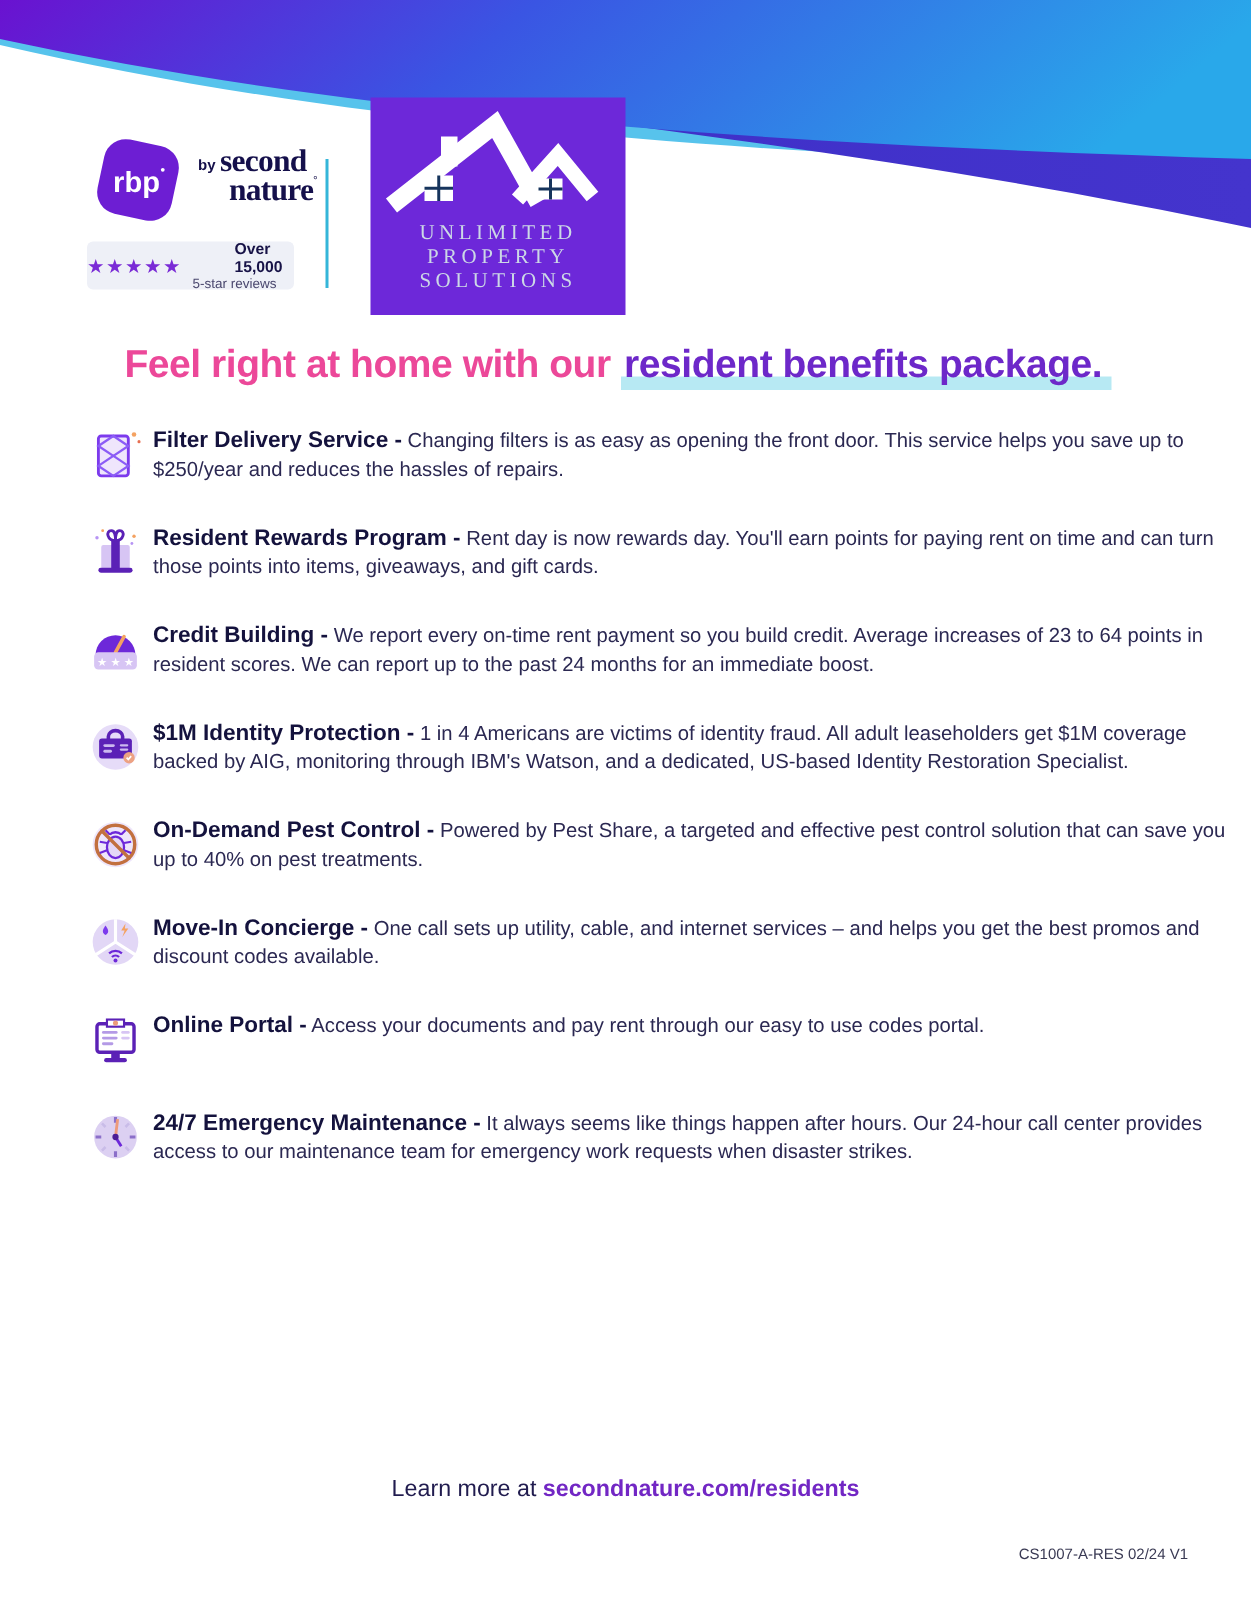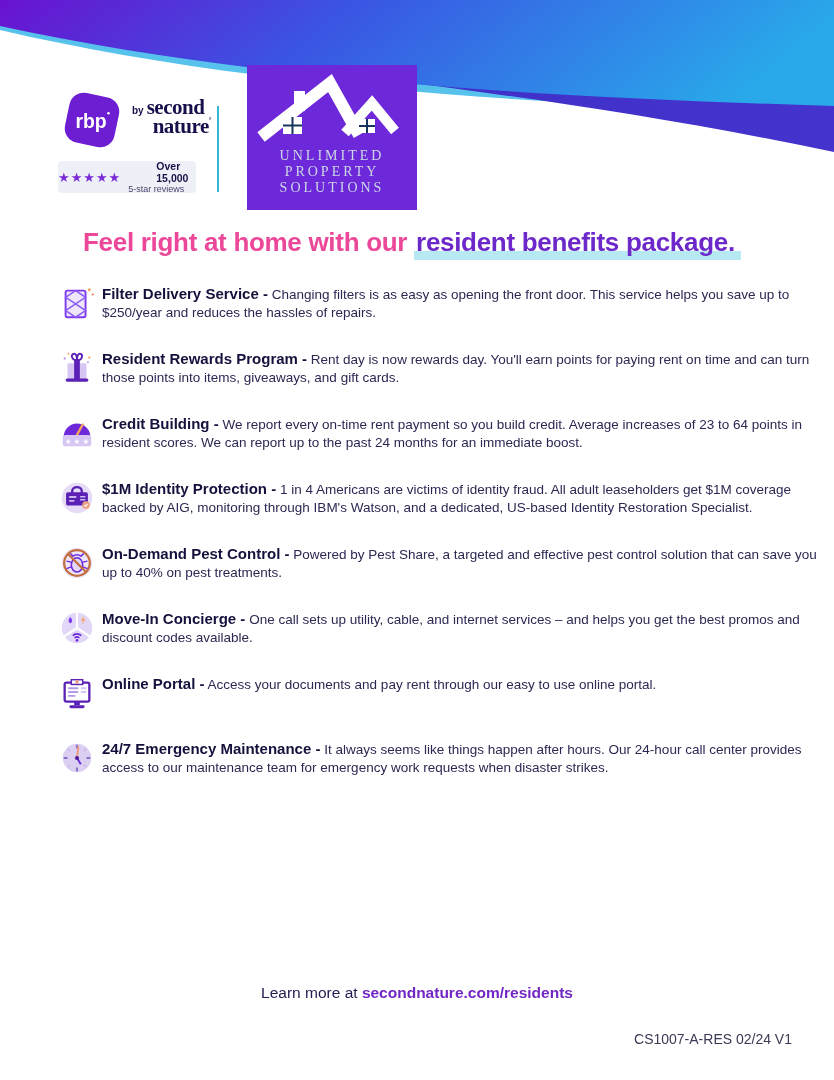--- a/index.html
+++ b/index.html
@@ -59,21 +59,21 @@
   .benefit { display: flex; gap: 6px; min-height: 36px; margin-bottom: 27px; align-items: flex-start; }
   .bicon { flex: 0 0 38px; width: 38px; height: 38px; }
   .bicon svg { width: 38px; height: 38px; display: block; }
   .btext { font-size: 13.5px; line-height: 1.32; color: #2b2852; width: 726px; }
   .btitle { font-size: 15px; font-weight: 700; color: #14123d; }
   .bnote { display: block; }
   
   .learn-more { position: absolute; left: 0; top: 984px; width: 834px; text-align: center; font-size: 15.5px; }
   .learn-prefix { color: #211c4f; }
   .learn-link { color: #7227c4; font-weight: 700; cursor: pointer; text-align: center; }
-  .doc-code { position: absolute; right: 42px; top: 1031px; font-size: 14px; color: #3a3a54; }
+  .doc-code { position: absolute; right: 42px; top: 1031px; font-size: 10px; color: #3a3a54; }
 </style>
 </head>
 <body>
 
 <div class="wave-wrap">
   <svg width="834" height="165" viewBox="0 0 834 165" preserveAspectRatio="none">
     <defs>
       <linearGradient id="gradMain" x1="0" y1="0" x2="1" y2="0.15">
         <stop offset="0" stop-color="#6a12d0"></stop>
         <stop offset="0.42" stop-color="#3a55e3"></stop>
@@ -226,21 +226,21 @@
           <circle cx="20" cy="8.5" r="1.8" fill="#ed9a7a"></circle>
           <rect x="10.5" y="14" width="11" height="2" rx="1" fill="#b49ae6"></rect>
           <rect x="10.5" y="18" width="11" height="2" rx="1" fill="#b49ae6"></rect>
           <rect x="10.5" y="22" width="8" height="2" rx="1" fill="#b49ae6"></rect>
           <rect x="24" y="14" width="6" height="2" rx="1" fill="#d7c5f4"></rect>
           <rect x="24" y="18" width="6" height="2" rx="1" fill="#d7c5f4"></rect>
           <rect x="17" y="29" width="6" height="4" fill="#5b21b6"></rect>
           <rect x="12" y="33" width="16" height="3" rx="1.5" fill="#5b21b6"></rect>
         </svg>
       </div>
-      <div class="btext"><span class="btitle">Online Portal -</span> <span class="bdesc">Access your documents and pay rent through our easy to use online portal.</span></div>
+      <div class="btext"><span class="btitle">Online Portal -</span> <span class="bdesc">Access your documents and pay rent through our easy to use codes portal.</span></div>
     </div>
     <div class="benefit">
       <div class="bicon">
         <svg viewBox="0 0 40 40">
           <circle cx="20" cy="20" r="15" fill="#dcd0f2"></circle>
           <path d="M20 6 v4 M20 30 v4 M6 20 h4 M30 20 h4" stroke="#8b6fc9" stroke-width="2.2"></path>
           <path d="M10.5 10.5 l2.5 2.5 M29.5 10.5 l-2.5 2.5 M10.5 29.5 l2.5 -2.5 M29.5 29.5 l-2.5 -2.5" stroke="#c9bce8" stroke-width="1.8"></path>
           <path d="M20 20 L21.5 7.5" stroke="#ed9a7a" stroke-width="2"></path>
           <path d="M20 20 L24 26.5" stroke="#6d28d9" stroke-width="2"></path>
           <circle cx="20" cy="20" r="2.2" fill="#4c1d95"></circle>

